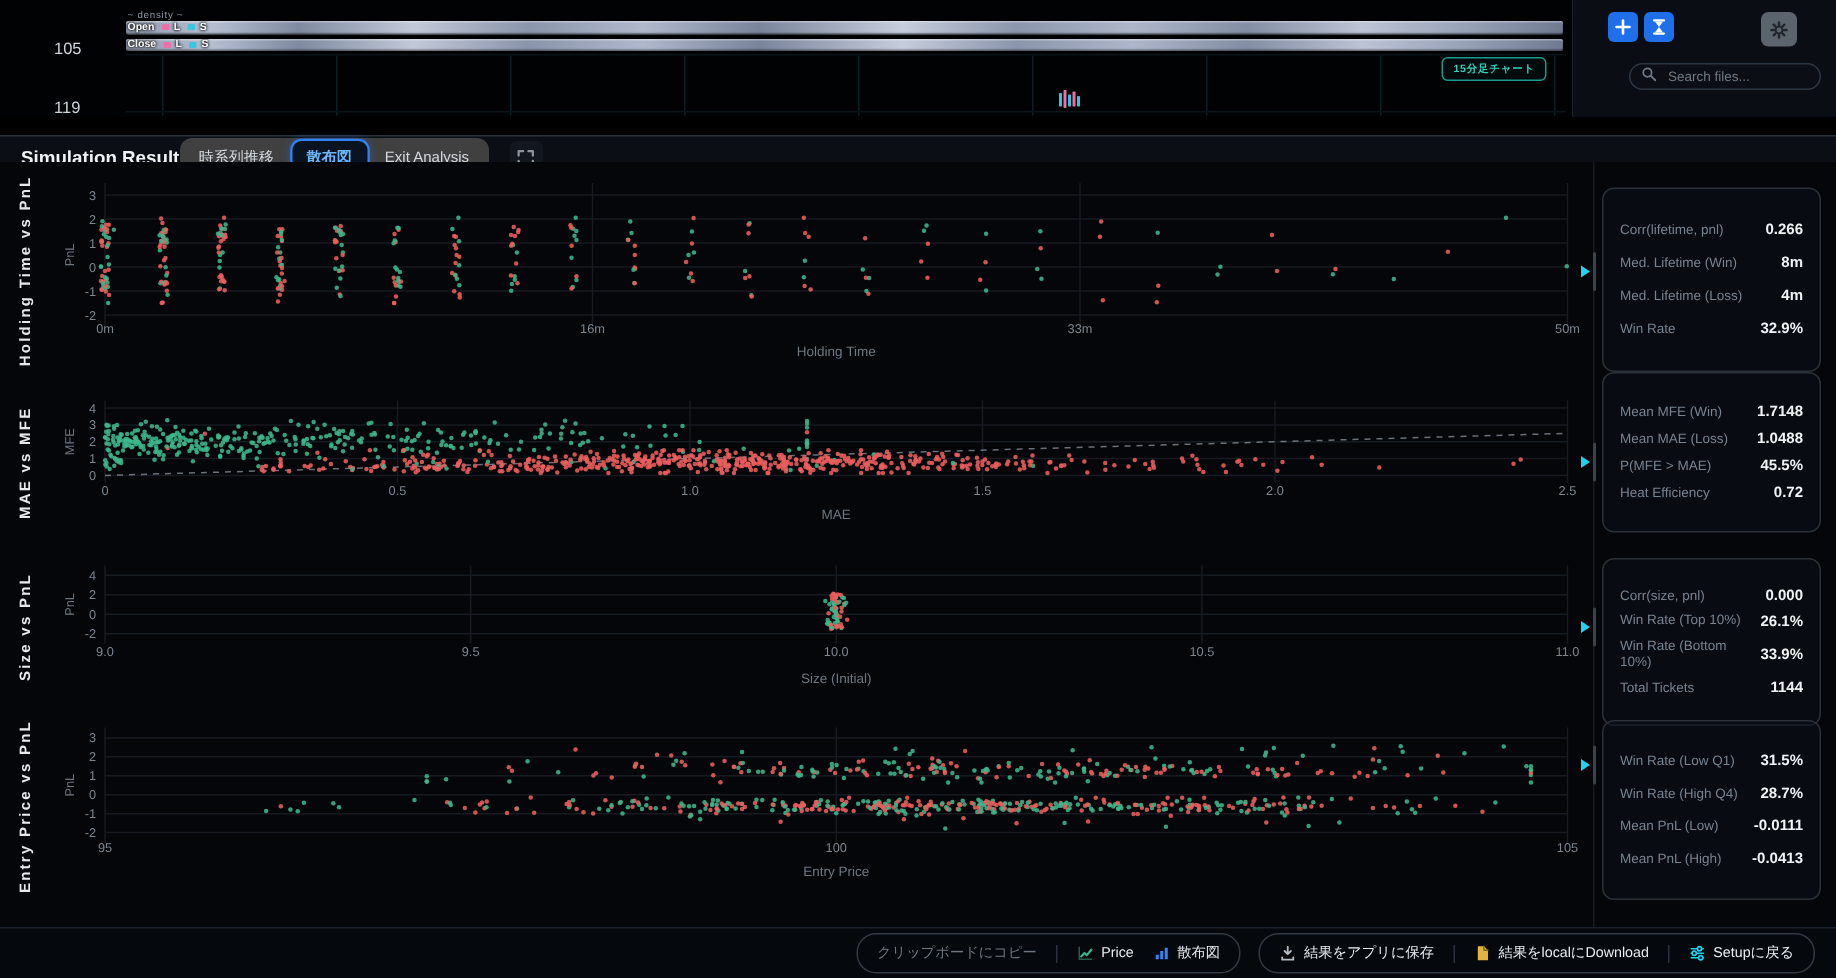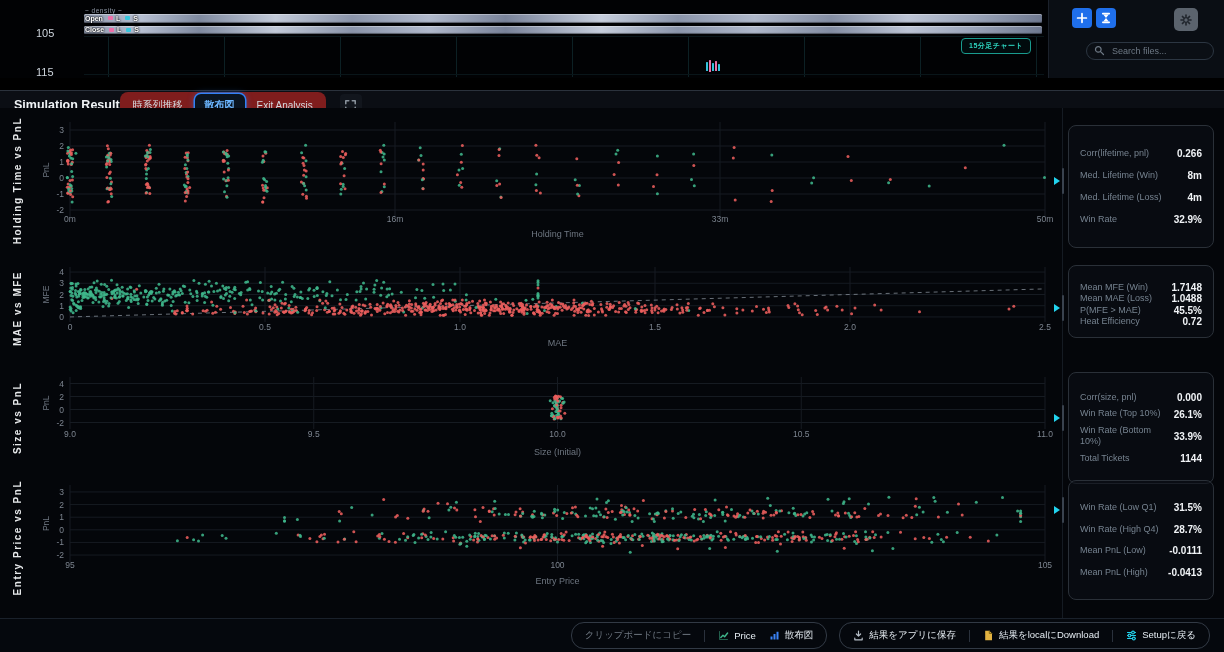--- a/index.html
+++ b/index.html
@@ -34,21 +34,21 @@
     background:#0b0f15;display:flex;align-items:center;padding:0 7px;gap:5px;box-sizing:border-box;}
   .search input{background:transparent;border:none;outline:none;color:#9aa4b0;font-size:9px;width:90px;
     font-family:"Liberation Sans","DejaVu Sans",sans-serif;}
   .search input::placeholder{color:#6e7985;}
 
   
   .hbar{position:absolute;left:0;top:78px;width:1224px;height:30px;background:#0b0e14;border-top:1px solid #2b323c;
     border-bottom:1px solid #161c24;box-sizing:border-box;display:flex;align-items:center;margin-top:12px;}
   .htitle{color:#f0f3f6;font-size:12.5px;font-weight:bold;margin-left:14px;white-space:nowrap;}
   .hsub{flex:1;text-align:center;color:#8b949e;font-size:10px;white-space:nowrap;overflow:hidden;}
-  .tabs{display:flex;align-items:center;background:#7f1d1d;border-radius:8px;padding:2px 3px;margin-right:14px;gap:2px;}
+  .tabs{display:flex;align-items:center;background:#404040;border-radius:8px;padding:2px 3px;margin-right:14px;gap:2px;}
   .tab{background:transparent;border:none;color:#d4dae0;font-size:10px;padding:4px 10px;cursor:pointer;border-radius:6px;
     font-family:"Liberation Sans","DejaVu Sans",sans-serif;white-space:nowrap;}
   .tab.active{background:#0a1420;color:#6cb6ff;font-weight:bold;
     box-shadow:0 0 0 1.5px #2f81f7,0 0 7px rgba(47,129,247,.55);}
   .expand{width:22px;height:22px;border:none;border-radius:4px;background:#12161d;display:flex;align-items:center;
     justify-content:center;margin-right:14px;cursor:pointer;padding:0;}
 
   
   .main{position:absolute;left:0;top:108px;width:1224px;height:510px;background:#04060a;}
   .chart-row{position:absolute;left:0;width:1060px;display:flex;}
@@ -73,21 +73,21 @@
   .fitem.muted{color:#6e7781;}
   .fdiv{width:1px;height:12px;background:#2a313c;}
 </style>
 </head>
 <body>
 
 <div id="app">
 
   <section class="topstrip">
     <div class="ax ax105">105</div>
-    <div class="ax ax104">115</div>
+    <div class="ax ax104">119</div>
     <div class="density-title">~ density ~</div>
     <div id="strips">
         <div class="dstrip open"></div>
         <div class="dlabel open">
           <span>Open</span>
           <span class="chip" style="background: rgb(238, 111, 168);"></span>
           <span>L</span>
           <span class="chip" style="background: rgb(56, 199, 222);"></span>
           <span>S</span>
         </div>
@@ -2339,21 +2339,21 @@
             <span class="slabel">Med. Lifetime (Loss)</span>
             <span class="svalue">4m</span>
           </div>
           <div class="stat-row">
             <span class="slabel">Win Rate</span>
             <span class="svalue">32.9%</span>
           </div>
         </div>
         <div class="tri" style="top: 69px;"></div>
         <div class="track" style="top: 60px;"></div>
-        <div class="panel" style="top: 157px; height: 73px;">
+        <div class="panel" style="top: 140px; height: 107px;">
           <div class="stat-row">
             <span class="slabel">Mean MFE (Win)</span>
             <span class="svalue">1.7148</span>
           </div>
           <div class="stat-row">
             <span class="slabel">Mean MAE (Loss)</span>
             <span class="svalue">1.0488</span>
           </div>
           <div class="stat-row">
             <span class="slabel">P(MFE &gt; MAE)</span>

